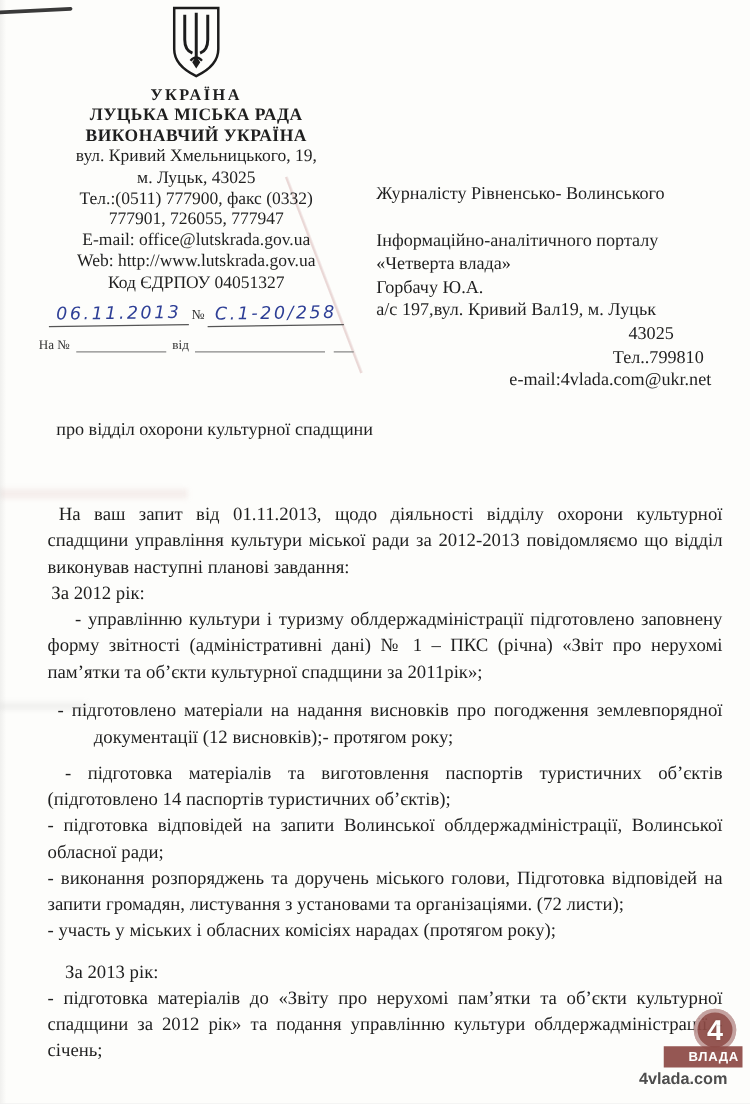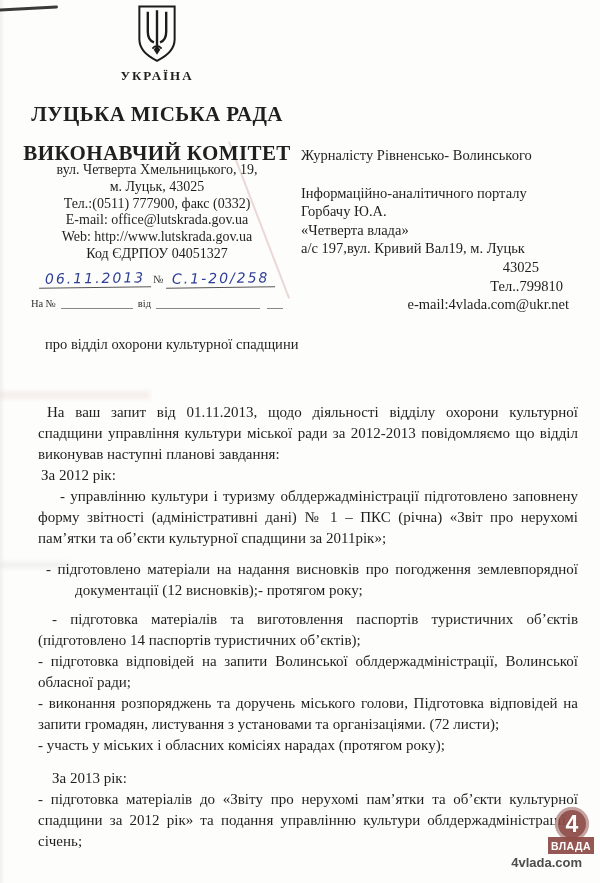--- a/index.html
+++ b/index.html
@@ -12,21 +12,21 @@
   .artifact-top{position:absolute;left:-2px;top:7px;width:60px;height:3px;background:#3a3a3a;transform:rotate(-3deg);border-radius:2px;}
   .crease{position:absolute;left:258px;top:136px;width:2px;height:168px;background:rgba(190,130,130,0.30);transform:rotate(-21deg);filter:blur(0.6px);}
   .smudge1{position:absolute;left:0;top:391px;width:150px;height:8px;background:rgba(195,150,150,0.14);filter:blur(2px);}
   .smudge2{position:absolute;left:0;top:562px;width:70px;height:6px;background:rgba(150,150,150,0.12);filter:blur(2px);}
   .edge-shade{position:absolute;left:0;top:0;width:5px;height:100%;background:linear-gradient(to right,rgba(0,0,0,0.05),rgba(0,0,0,0));}
 
   
   .letterhead{position:absolute;left:22px;top:4px;width:270px;text-align:center;}
   .coa{display:block;margin:0 auto;}
   .lh-country{font-size:13px;font-weight:bold;letter-spacing:2px;margin-top:4px;}
-  .lh-org{font-size:21px;font-weight:bold;letter-spacing:0.4px;line-height:17px;margin-top:22px;}
+  .lh-org{font-size:14px;font-weight:bold;letter-spacing:0.4px;line-height:17px;}
   .lh-line{font-size:14px;line-height:16.8px;}
   .ref-line{margin-top:7px;font-size:14px;text-align:center;white-space:nowrap;}
   .hw{font-family:"DejaVu Sans",sans-serif;font-style:italic;color:#2e3f96;font-size:14px;letter-spacing:2px;border-bottom:1.2px solid #555;padding:0 6px 1px 6px;display:inline-block;transform:rotate(-0.8deg);}
   .ref-no-sym{font-size:11px;color:#333;margin:0 2px;}
   .na-line{margin-top:10px;font-size:10.5px;color:#333;display:flex;align-items:flex-end;justify-content:center;gap:5px;}
   .uline{display:inline-block;border-bottom:1px solid #888;height:10px;}
   .uline.w1{width:72px;}
   .uline.w2{width:104px;}
   .uline.w3{width:16px;margin-left:2px;}
 
@@ -56,21 +56,21 @@
   .watermark{position:absolute;right:3px;bottom:6px;width:64px;height:70px;font-family:"Liberation Sans",sans-serif;}
   .wm-circle{
     position:absolute;right:8px;top:0;width:34px;height:34px;border-radius:50%;
     background:#8d4a45;box-shadow:inset 0 0 0 3px rgba(255,255,255,0.45);
     display:flex;align-items:center;justify-content:center;opacity:0.92;
   }
   .wm-num{color:#fff;font-size:23px;font-weight:bold;text-shadow:0 0 2px #6e3531;}
   .wm-rect{
     position:absolute;right:3px;top:30px;width:46px;height:17px;background:#8d4a45;opacity:0.92;
     color:#fff;font-size:10.5px;font-weight:bold;letter-spacing:0.5px;
-    display:flex;align-items:center;justify-content:center;
+    display:flex;align-items:center;justify-content:center;padding-left:17px;
   }
   .wm-site{position:absolute;right:15px;top:48px;font-size:13px;font-weight:bold;color:#4d4d4d;white-space:nowrap;}
 </style>
 </head>
 <body>
 
 <div class="page">
 
   <div class="artifact-top"></div>
   <div class="crease"></div>
@@ -82,45 +82,46 @@
     <svg class="coa" width="46" height="60" viewBox="0 0 60 78">
       <path d="M7 3 H53 V46 Q53 63 30 74 Q7 63 7 46 Z" fill="none" stroke="#1c1c1c" stroke-width="2.6"></path>
       <path d="M18 10 V36 Q18 47 26 50" fill="none" stroke="#1c1c1c" stroke-width="3.1"></path>
       <path d="M42 10 V36 Q42 47 34 50" fill="none" stroke="#1c1c1c" stroke-width="3.1"></path>
       <path d="M30 8 V54" fill="none" stroke="#1c1c1c" stroke-width="3.1"></path>
       <path d="M24 58 Q30 51 36 58" fill="none" stroke="#1c1c1c" stroke-width="2.4"></path>
       <path d="M30 53 l4.2 6.5 -4.2 6.5 -4.2 -6.5 Z" fill="#1c1c1c"></path>
     </svg>
     <div class="lh-country">УКРАЇНА</div>
     <div class="lh-org">ЛУЦЬКА МІСЬКА РАДА</div>
-    <div class="lh-org">ВИКОНАВЧИЙ КОМІТЕТ</div>
-    <div class="lh-line">вул. Четверта Хмельницького, 19,</div>
+    <div class="lh-org">ВИКОНАВЧИЙ УКРАЇНА</div>
+    <div class="lh-line">вул. Кривий Хмельницького, 19,</div>
     <div class="lh-line">м. Луцьк, 43025</div>
     <div class="lh-line">Тел.:(0511) 777900, факс (0332)</div>
+    <div class="lh-line">777901, 726055, 777947</div>
     <div class="lh-line">E-mail: office@lutskrada.gov.ua</div>
     <div class="lh-line">Web: http://www.lutskrada.gov.ua</div>
     <div class="lh-line">Код ЄДРПОУ 04051327</div>
     <div class="ref-line">
       <span class="hw">06.11.2013</span><span class="ref-no-sym">№</span><span class="hw">С.1-20/258</span>
     </div>
     <div class="na-line">
       <span>На №</span>
         <span class="uline w1"></span>
         <span>від</span>
         <span class="uline w2"></span>
         <span class="uline w3"></span>
     </div>
   </div>
 
   <div class="recipient">
     <div>Журналісту Рівненсько- Волинського</div>
     <div class="r-gap"></div>
     <div>Інформаційно-аналітичного порталу</div>
+    <div>«Четверта влада»</div>
     <div>Горбачу Ю.А.</div>
-    <div>«Четверта влада»</div>
     <div>а/с 197,вул. Кривий Вал19, м. Луцьк</div>
     <div class="r-right mr30">43025</div>
     <div class="r-right mr6">Тел..799810</div>
     <div class="r-right">e-mail:4vlada.com@ukr.net</div>
   </div>
 
   <div class="subject">про відділ охорони культурної спадщини</div>
 
   <div class="body-block">
     <p class="bp intro">На ваш запит від 01.11.2013, щодо діяльності відділу охорони культурної спадщини управління культури міської ради за 2012-2013 повідомляємо що відділ виконував наступні планові завдання:</p>

